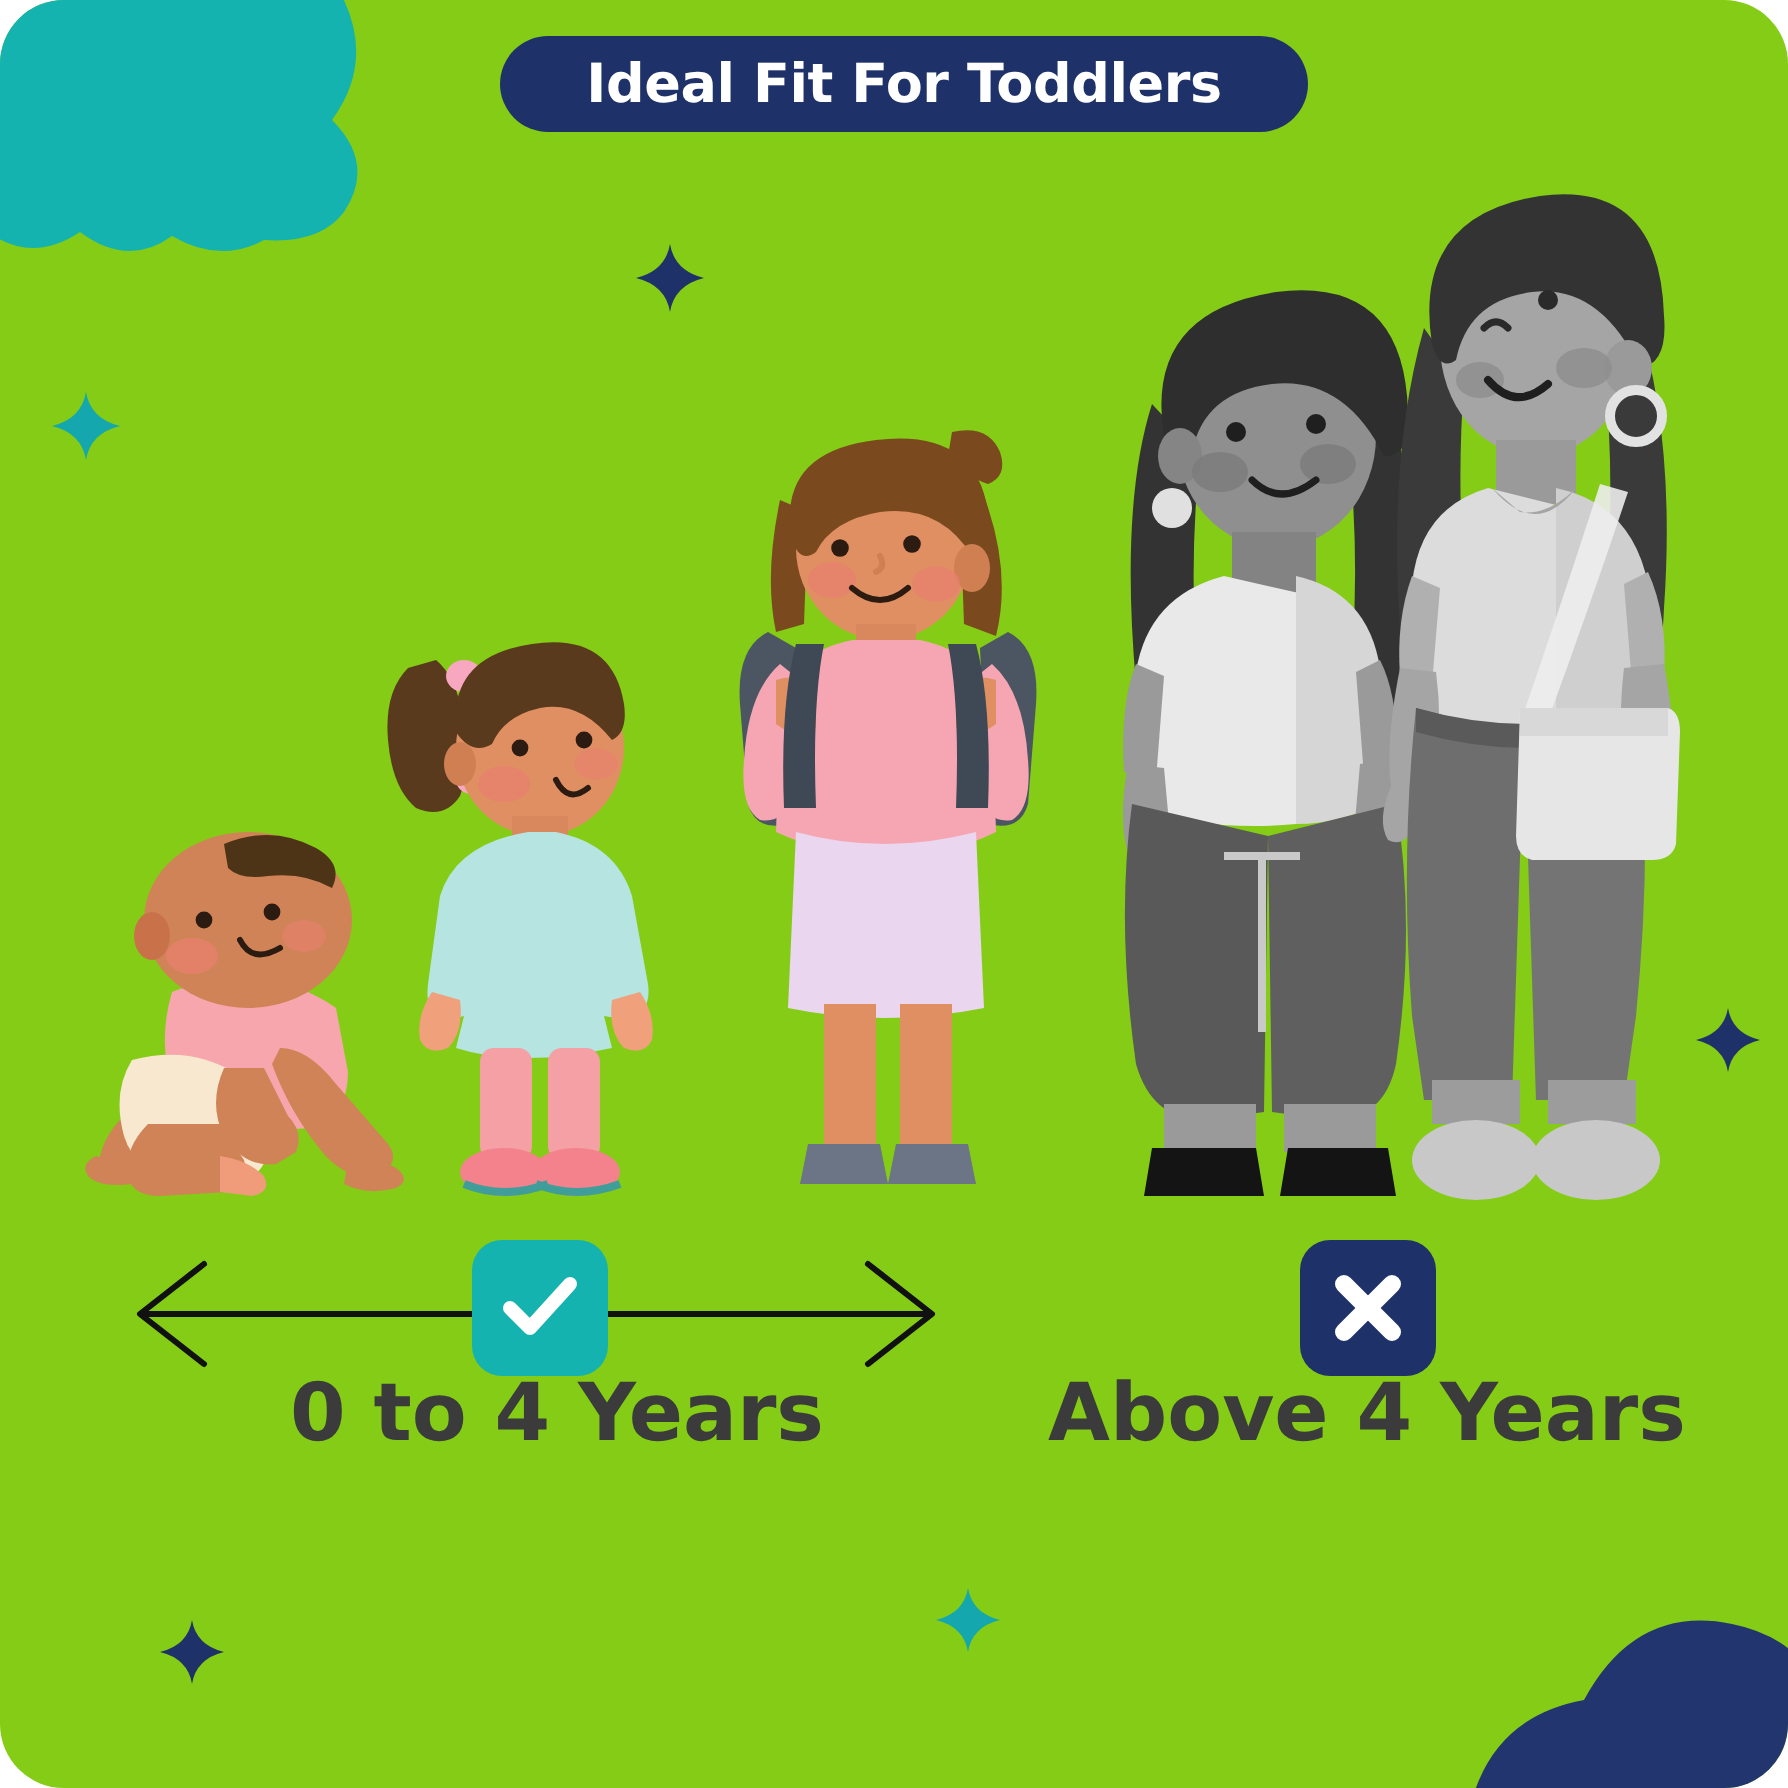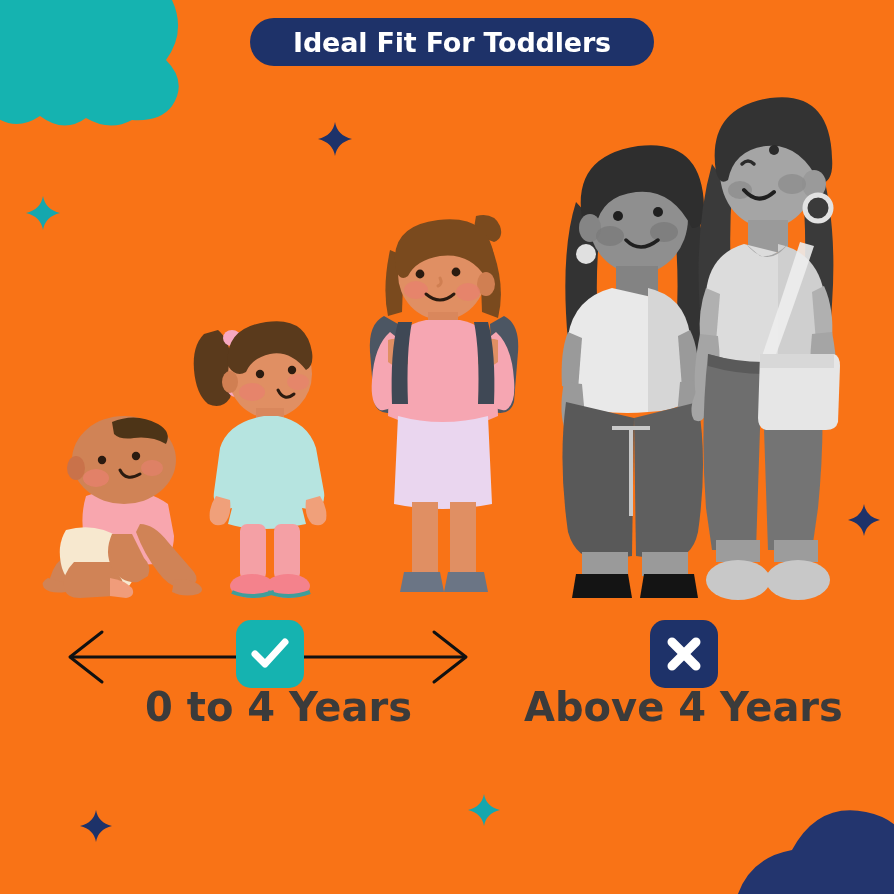--- a/index.html
+++ b/index.html
@@ -8,22 +8,23 @@
     padding: 0;
     background: #ffffff;
   }
   body {
     font-family: "Liberation Sans", sans-serif;
   }
   #stage {
     position: relative;
     width: 894px;
     height: 894px;
-    background: #f97316;
+    background: #84cc16;
     overflow: hidden;
+    border-radius: 32px;
   }
 
   
   .cloud {
     position: absolute;
     pointer-events: none;
   }
   #cloud-top-left { left: -96px; top: -86px; }
   #cloud-bottom-right { left: 700px; top: 806px; }
 

